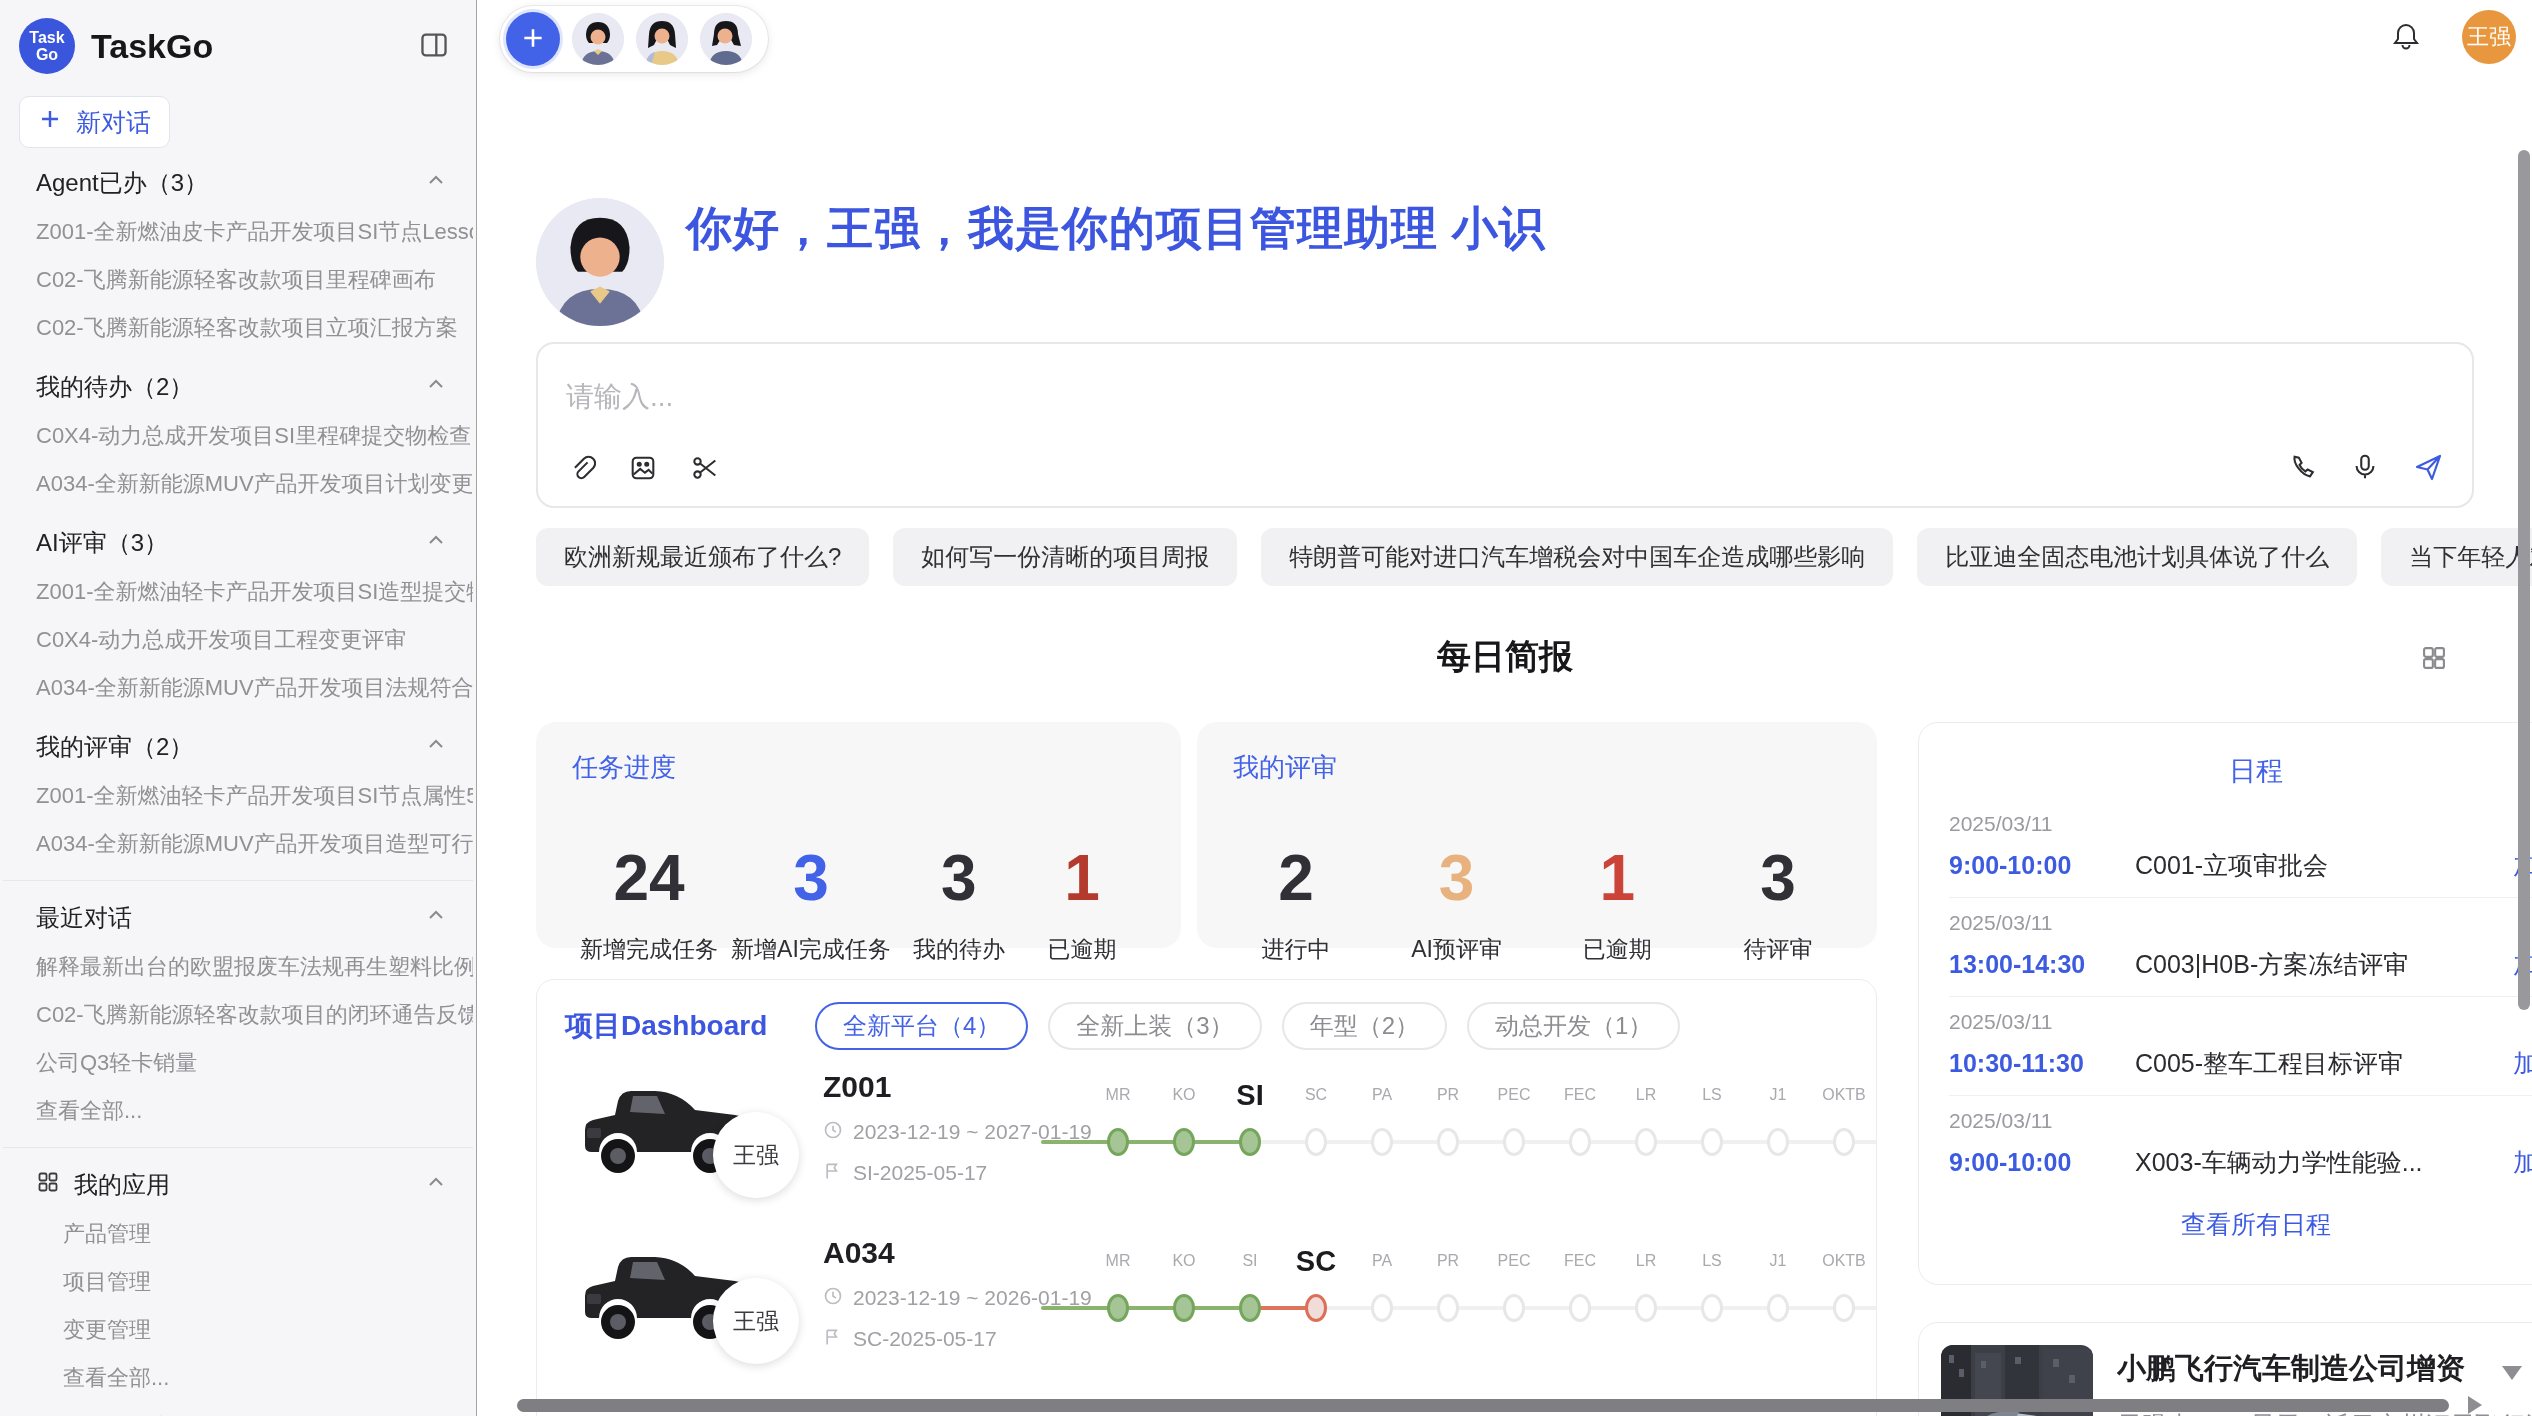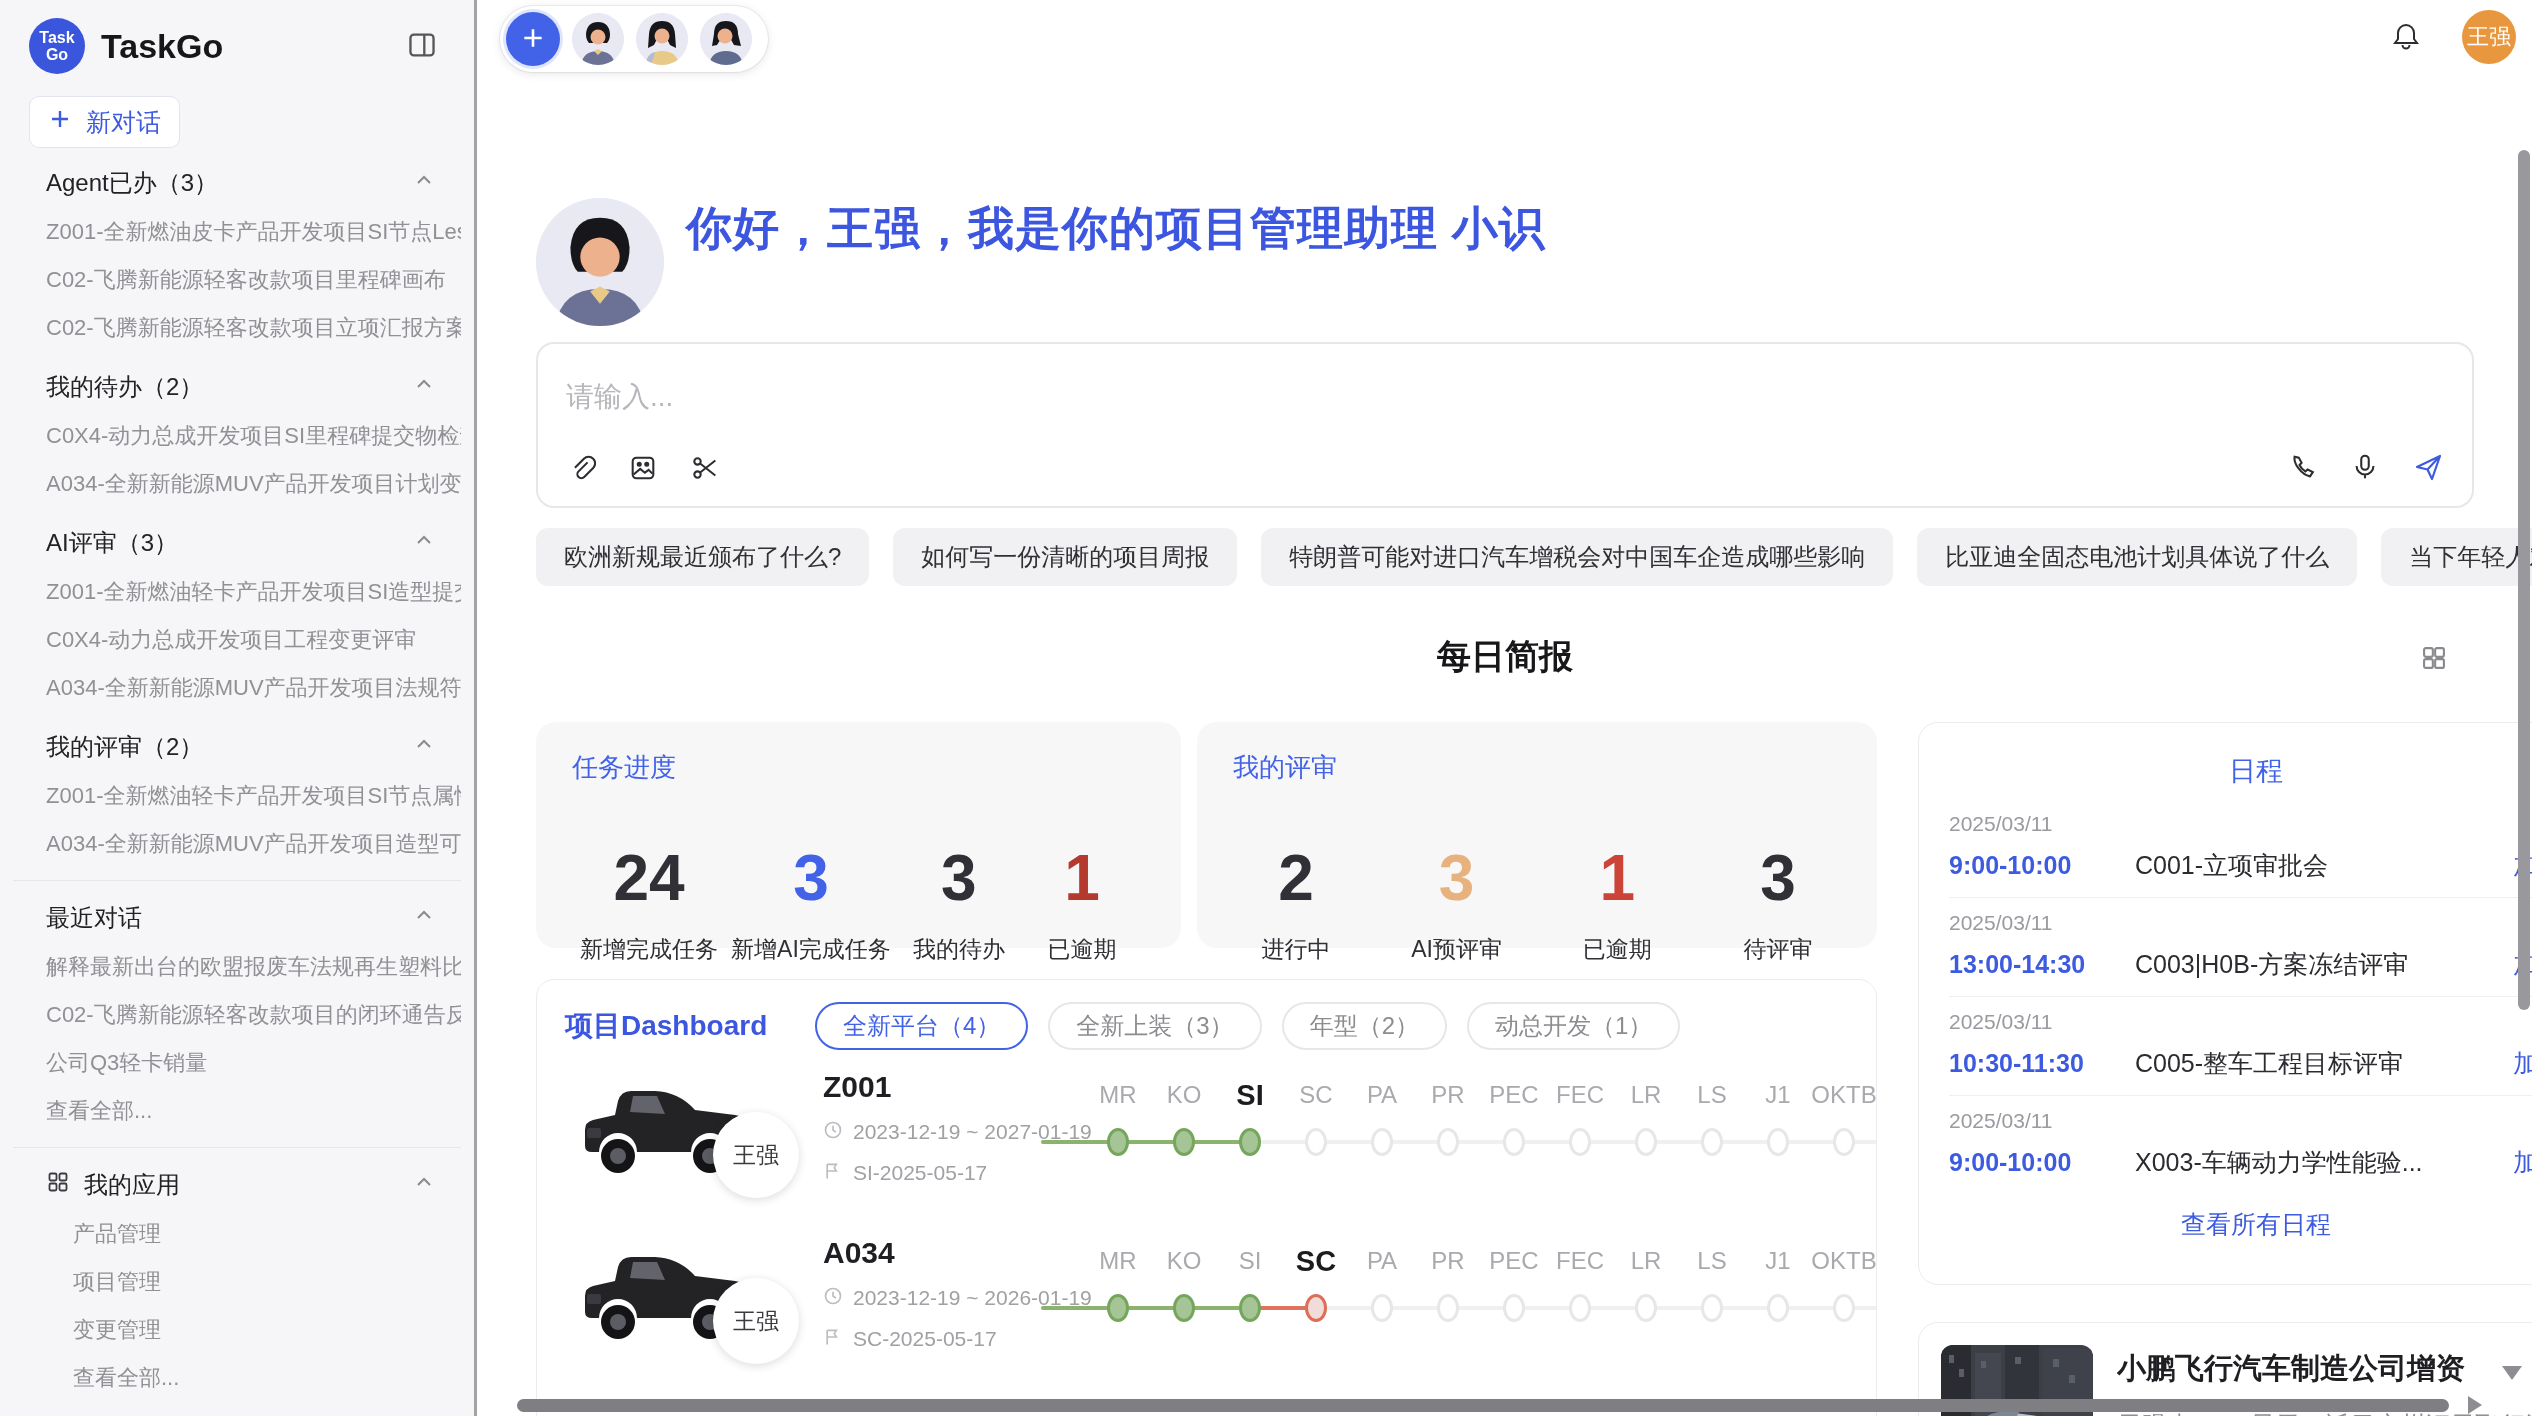--- a/index.html
+++ b/index.html
@@ -4,22 +4,22 @@
 <style>
   html,body{margin:0;padding:0;}
   body{
     width:2532px;height:1416px;overflow:hidden;background:#fff;
     font-family:"Liberation Sans","DejaVu Sans",sans-serif;color:#26262a;
     -webkit-font-smoothing:antialiased;
   }
   .app{position:relative;width:2532px;height:1416px;display:flex;}
 
   
-  .sidebar{width:477px;flex:none;background:#f6f6f8;border-right:3px solid #a3a3a3;
-    padding:12px 13px;box-sizing:border-box;overflow:hidden;}
+  .sidebar{width:477px;flex:none;background:#f6f6f8;border-right:1px solid #a3a3a3;
+    padding:12px 3px;box-sizing:border-box;overflow:hidden;}
   .side-head{display:flex;align-items:center;padding:6px 20px 6px 16px;}
   .logo{width:56px;height:56px;border-radius:50%;background:#3a56dd;color:#fff;
     display:flex;flex-direction:column;align-items:center;justify-content:center;
     font-size:16px;line-height:17px;font-weight:700;flex:none;}
   .side-title{font-size:34px;font-weight:700;color:#17171a;margin-left:16px;flex:1;}
   .icon-btn{background:none;border:none;padding:4px;cursor:pointer;display:flex;}
   .new-chat{margin:16px 16px 4px;height:52px;background:#fff;border:1px solid #e2e4ef;
     border-radius:10px;display:flex;align-items:center;gap:14px;padding:0 18px;
     color:#3d5be0;font-size:25px;box-sizing:border-box;}
   .sec-head{display:flex;align-items:center;justify-content:space-between;
@@ -97,21 +97,21 @@
   .badge{position:absolute;left:148px;top:46px;width:86px;height:86px;border-radius:50%;
     background:#fff;box-shadow:0 2px 10px rgba(0,0,0,.14);display:flex;align-items:center;
     justify-content:center;font-size:23px;color:#3c3c40;}
   .proj-info{width:248px;padding-top:4px;flex:none;}
   .proj-code{font-size:30px;font-weight:700;color:#1f1f23;}
   .proj-meta{display:flex;align-items:flex-start;gap:10px;font-size:21px;color:#a0a0a5;margin-top:16px;white-space:nowrap;}
   .proj-track{flex:1;padding-top:8px;}
 
   .ms{position:relative;width:792px;height:96px;margin-left:14px;}
   .ms-labels{display:flex;}
-  .ms-labels span{width:66px;text-align:center;font-size:24px;color:#a9a9ae;height:42px;
+  .ms-labels span{width:66px;text-align:center;font-size:16px;color:#a9a9ae;height:42px;
     line-height:42px;white-space:nowrap;}
   .ms-labels span.current{color:#1c1c1f;font-weight:700;font-size:29px;}
   .ms-line{position:absolute;top:66px;height:4px;border-radius:2px;}
   .ms-base{left:-44px;width:876px;background:#f0f0f1;}
   .ms-green{background:#8ab46d;}
   .ms-red{background:#e0735c;}
   .ms-dot{position:absolute;top:54px;width:22px;height:28px;border-radius:50%;
     border:3px solid #e7e7ea;background:#fff;box-sizing:border-box;}
   .ms-dot.done{background:#a6c596;border-color:#76a65c;}
   .ms-dot.alert{background:#f0dcd9;border-color:#dd6e57;}

